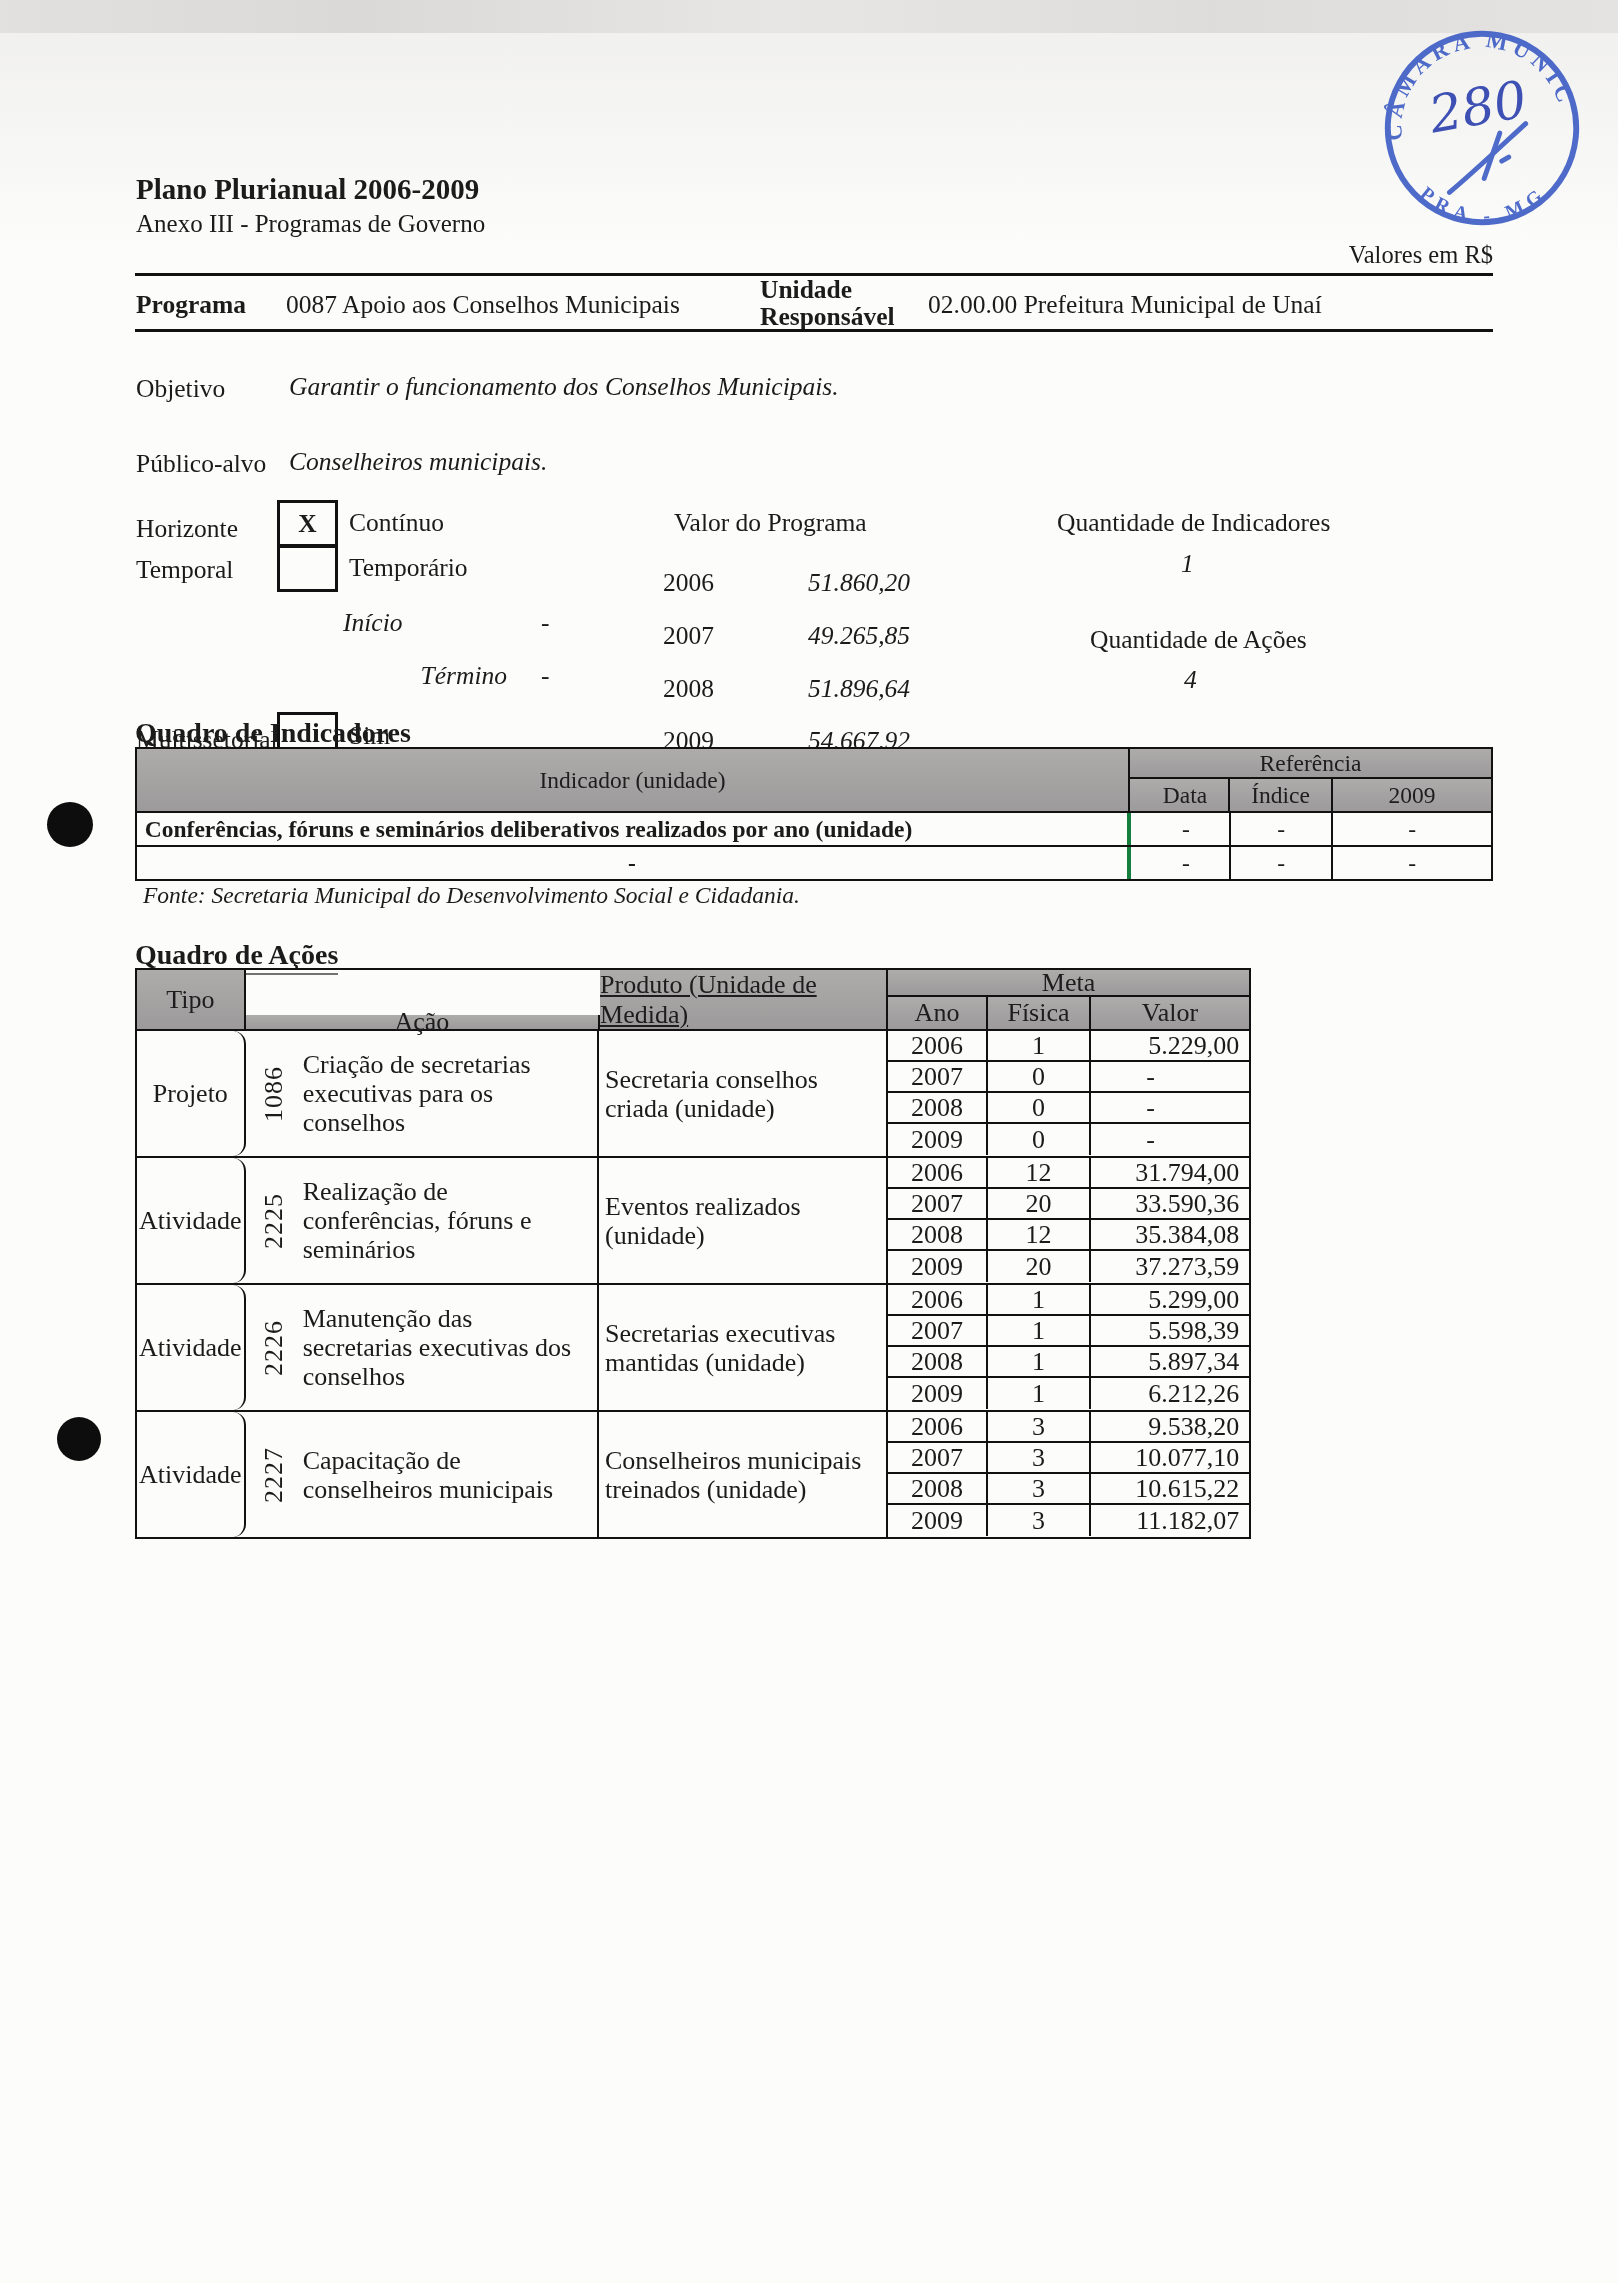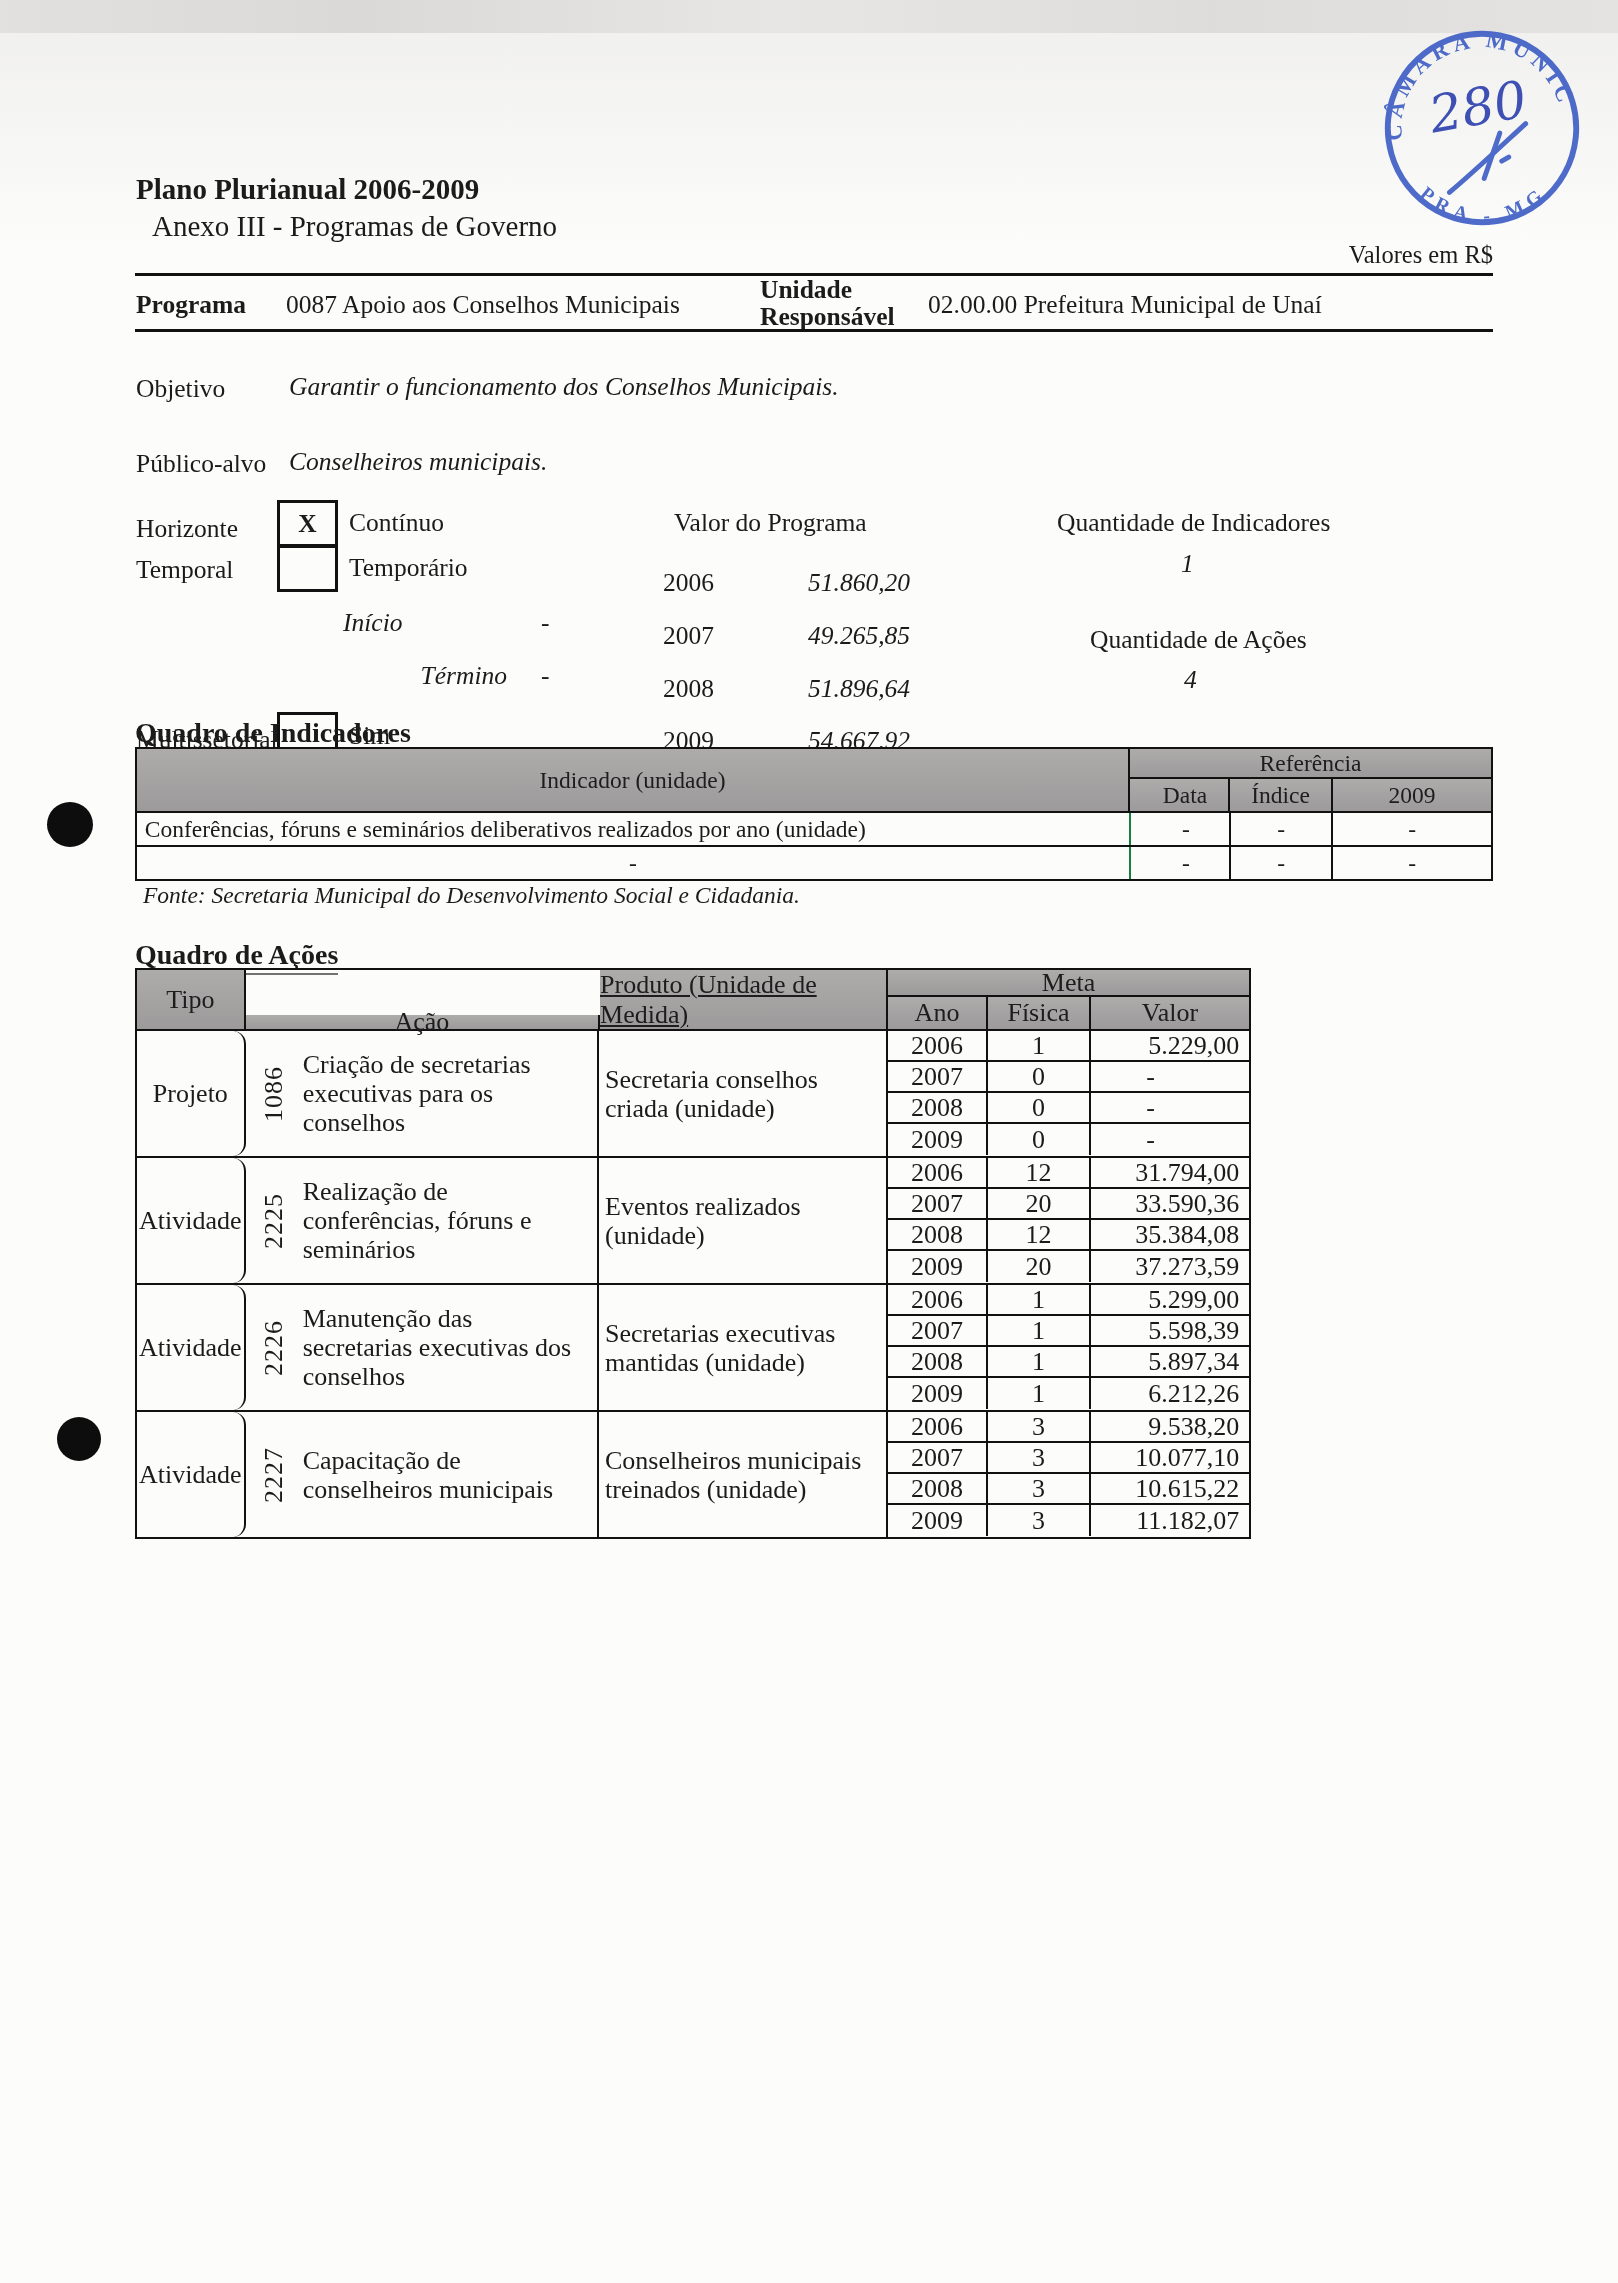--- a/index.html
+++ b/index.html
@@ -13,21 +13,21 @@
     background:linear-gradient(90deg,#c7c5c4,#b8b6b5 22%,#d2d0cf 48%,#bfbdbc 75%,#cccac9);
     opacity:.5;}
   .scan-haze{position:absolute;top:33px;left:0;width:100%;height:216px;
     background:linear-gradient(180deg,rgba(190,188,187,.18),rgba(255,255,255,0));}
   .hole{position:absolute;background:#0d0d0d;border-radius:50%;}
   .hole1{left:47px;top:802px;width:46px;height:45px;}
   .hole2{left:57px;top:1417px;width:44px;height:44px;}
 
   
   .title1{position:absolute;left:136px;top:173px;font-size:29px;font-weight:bold;}
-  .title2{position:absolute;left:136px;top:210px;font-size:29px;margin-left:16px;}
+  .title2{position:absolute;left:136px;top:210px;font-size:25px;}
   .valores{position:absolute;right:125px;top:241px;font-size:24.5px;}
   .rule{position:absolute;left:135px;width:1358px;height:2.9px;background:#111;}
   .rule1{top:273px;}
   .rule2{top:329px;}
 
   .prog-label{position:absolute;left:136px;top:290px;font-size:25.5px;font-weight:bold;}
   .prog-value{position:absolute;left:286px;top:290px;font-size:25.5px;}
   .unid-label{position:absolute;left:760px;top:276px;font-size:25.5px;font-weight:bold;line-height:27.4px;}
   .unid-value{position:absolute;left:928px;top:290px;font-size:25.5px;}
 
@@ -78,22 +78,22 @@
   .t1-head{display:flex;height:62px;border-bottom:2.9px solid #111;}
   .t1-ind-h{width:997px;box-sizing:border-box;border-right:2px solid #111;}
   .t1-ref{width:361px;display:flex;flex-direction:column;}
   .t1-ref-top{height:30px;box-sizing:border-box;border-bottom:2px solid #111;}
   .t1-ref-cols{flex:1;display:flex;}
   .t1-ref-cols .c{box-sizing:border-box;border-right:2px solid #111;}
   .t1-ref-cols .c:last-child{border-right:none;}
   .w-data{width:100px;padding-left:12px;} .w-indice{width:103px;} .w-2009{width:158px;}
   .t1-row{display:flex;height:32px;border-bottom:2px solid #111;}
   .t1-row:last-child{border-bottom:none;}
-  .t1-ind-c{width:997px;box-sizing:border-box;border-right:2px solid #15803d;
-    display:flex;align-items:center;padding-left:7.8px;}
+  .t1-ind-c{width:997px;box-sizing:border-box;border-right:4px solid #15803d;
+    display:flex;align-items:center;padding-left:7.8px;font-weight:bold;}
   .t1-ind-c.center{justify-content:center;padding-left:0;}
   .t1-dash{box-sizing:border-box;border-right:2px solid #111;display:flex;align-items:center;justify-content:center;}
   .t1-dash:last-child{border-right:none;}
   .fonte{position:absolute;left:143px;top:882px;font-size:23.5px;font-style:italic;}
 
   
   .t2{position:absolute;left:135px;top:968px;width:1116px;border:2.9px solid #111;box-sizing:border-box;font-size:26px;}
   .t2-head{display:flex;height:59px;border-bottom:2.9px solid #111;}
   .h-tipo{width:144px;box-sizing:border-box;border-right:2px solid #111;}
   .h-acao{width:470px;box-sizing:border-box;border-right:2px solid #111;margin-top:45px;}

